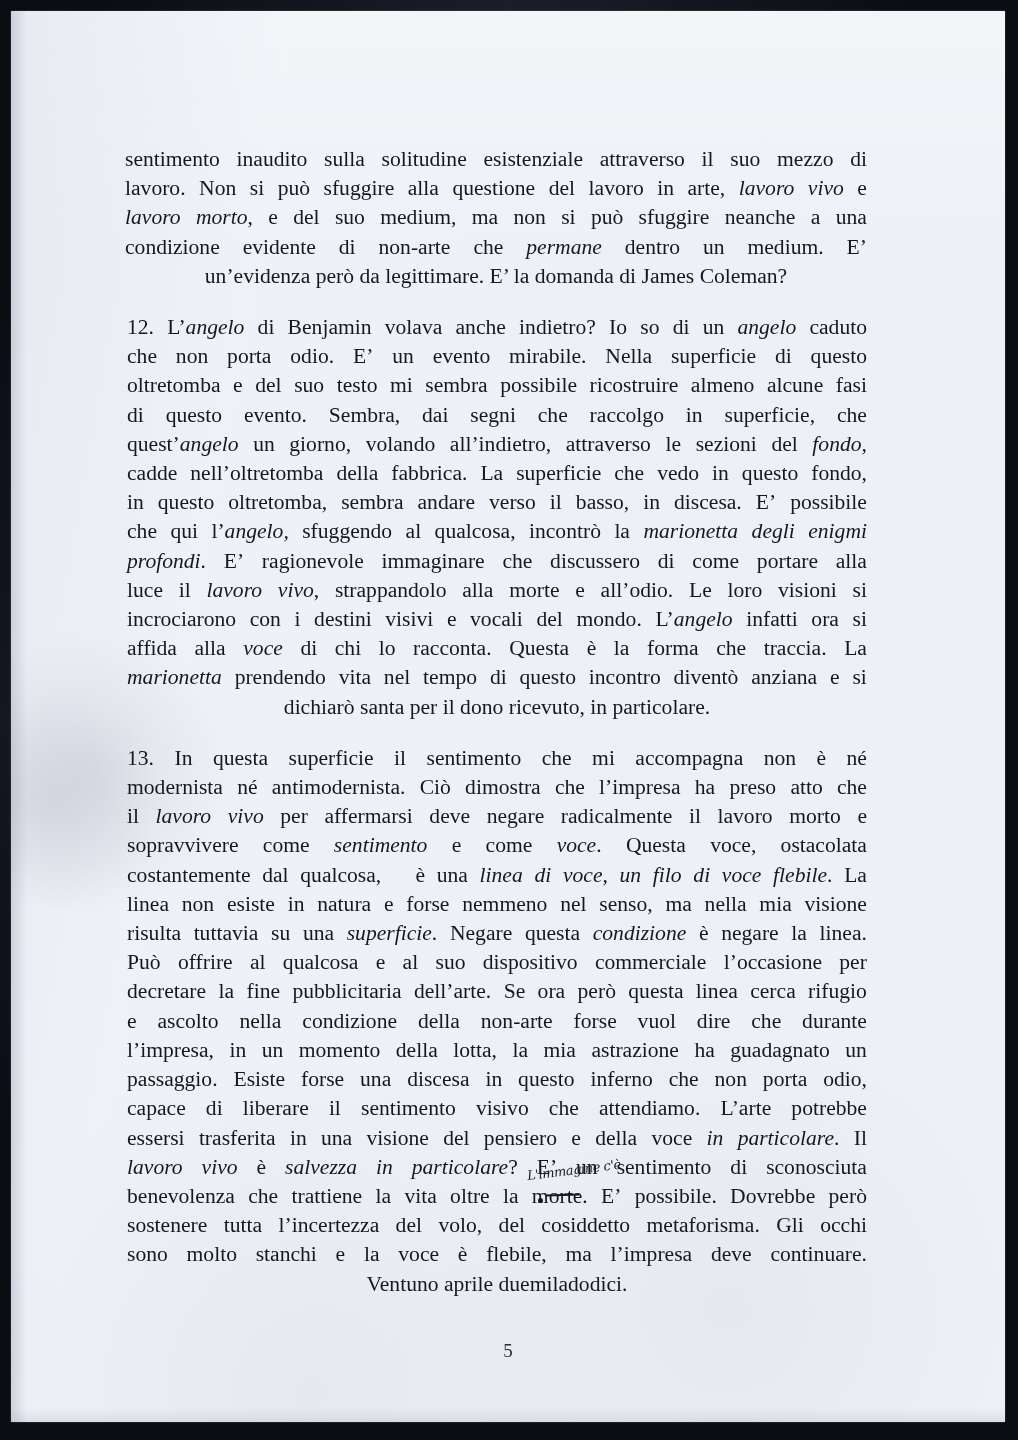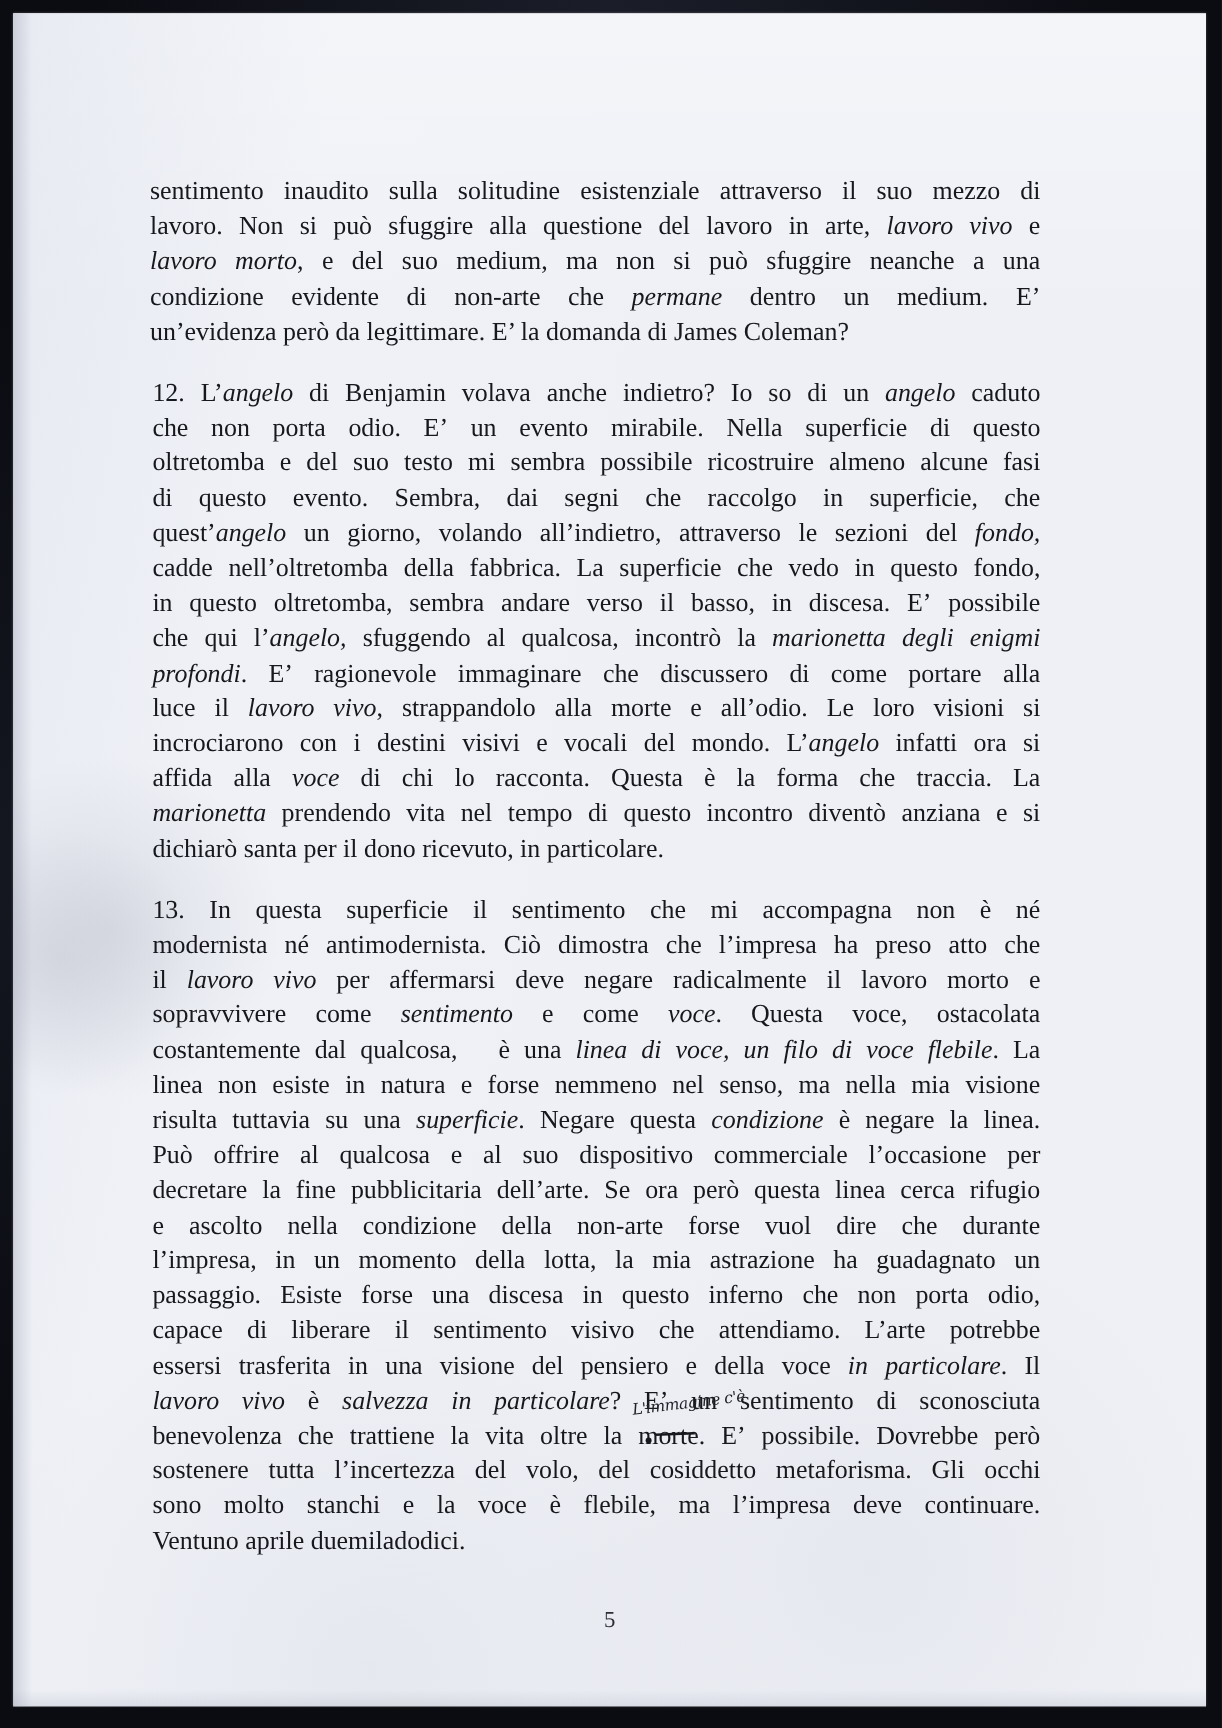--- a/index.html
+++ b/index.html
@@ -99,21 +99,21 @@
     width: 100%;
     white-space: pre;
   }
   .jline > .w {
     white-space: pre;
   }
   .jline.stretch {
     justify-content: space-between;
   }
   .jline.last {
-    justify-content: flex-start;
+    justify-content: center;
   }
   em {
     font-style: italic;
   }
 
   
   #handwriting {
     position: absolute;
     left: 517px;
     top: 1157px;

